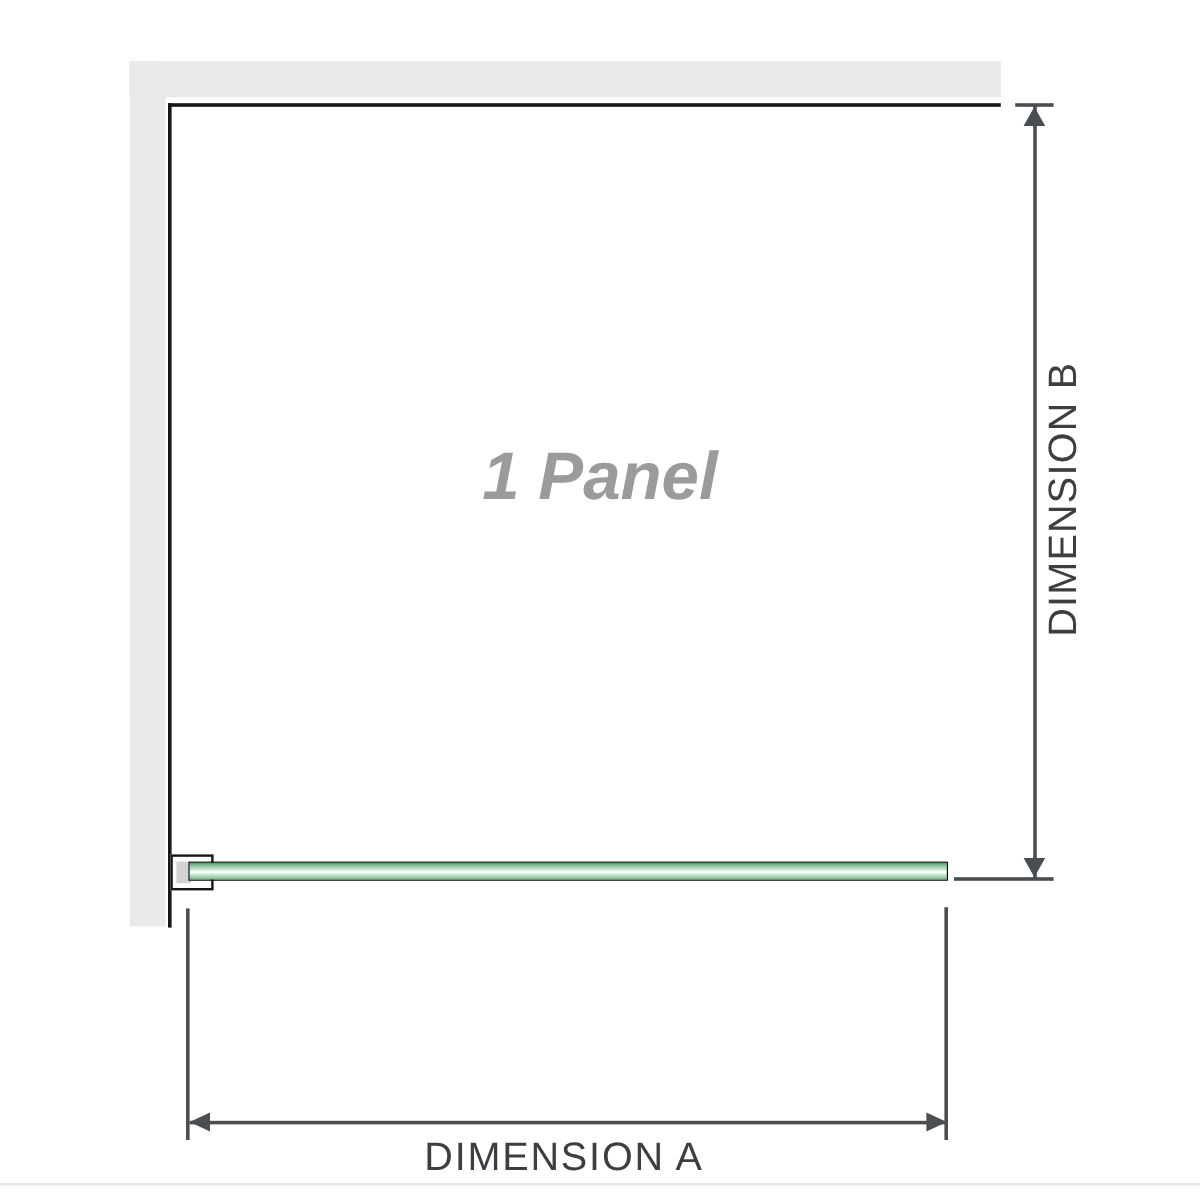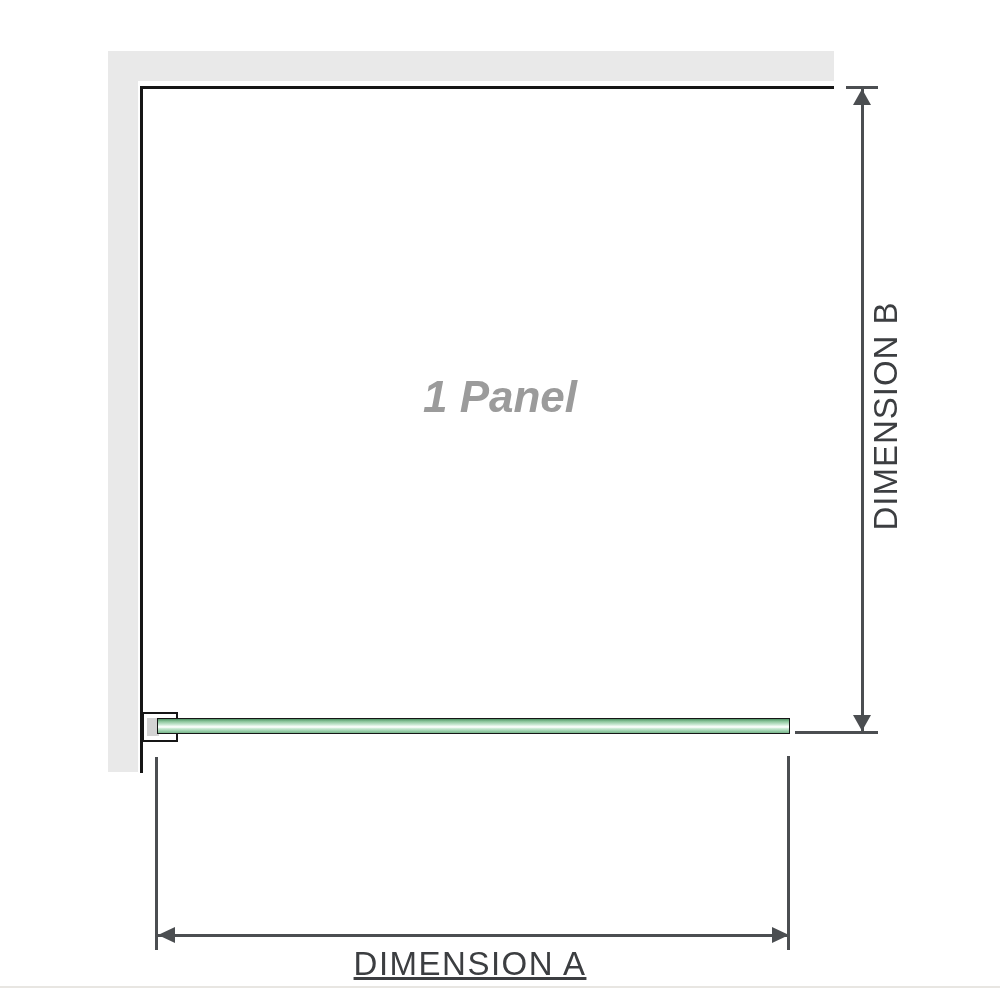--- a/index.html
+++ b/index.html
@@ -15,21 +15,21 @@
   }
 
   .wall{background:var(--wall);}
   .wall-top{left:108px;top:51px;width:726px;height:30px;}
   .wall-left{left:108px;top:51px;width:30px;height:721px;}
 
   .panel-border-top{left:140px;top:86px;width:694px;height:2.5px;background:var(--panel-border);}
   .panel-border-left{left:140px;top:86px;width:2.5px;height:687px;background:var(--panel-border);}
 
   .panel-label{left:350px;top:369px;width:300px;height:56px;line-height:56px;
-    text-align:center;font-size:44px;font-style:italic;font-weight:700;
+    text-align:center;font-size:56px;font-style:italic;font-weight:700;
     color:var(--panel-label-text);}
 
   .bracket{left:142px;top:712px;width:36px;height:30px;border:2.5px solid var(--panel-border);background:#ffffff;}
   .bracket-block{left:147px;top:718px;width:12px;height:18px;background:var(--bracket-block);}
 
   .glass-bar{left:157px;top:718px;width:633px;height:16px;border:1.5px solid var(--glass-edge);
     background:linear-gradient(180deg,#4f9464 0%,#8cc59c 18%,#c9e8d3 40%,#f3fbf5 52%,
       #ffffff 58%,#cdead6 68%,#9bd0ab 85%,#79b58b 100%);}
 
   .dim-line{background:var(--dimension-line);}
@@ -50,21 +50,21 @@
   .dima-ext-right{left:787px;top:756px;width:2.5px;height:194px;}
   .dima-hline{left:158px;top:934px;width:631px;height:2.5px;}
   .dima-arrow-left{left:158px;top:927px;width:0;height:0;
     border-top:8.5px solid transparent;border-bottom:8.5px solid transparent;
     border-right:17px solid var(--dimension-line);}
   .dima-arrow-right{left:772px;top:927px;width:0;height:0;
     border-top:8.5px solid transparent;border-bottom:8.5px solid transparent;
     border-left:17px solid var(--dimension-line);}
   .dima-label{left:310px;top:944px;width:320px;height:40px;line-height:40px;
     text-align:center;font-size:33px;font-weight:300;letter-spacing:1.5px;
-    color:var(--dimension-text);text-decoration:underline;}
+    color:var(--dimension-text);}
 
   .page-separator{left:0;top:986px;width:1000px;height:2px;background:var(--separator);}
 </style>
 </head>
 <body>
 
 <div class="abs" style="left:0;top:0;width:1000px;height:1000px;">
 
   <div class="abs wall wall-top"></div>
   <div class="abs wall wall-left"></div>

